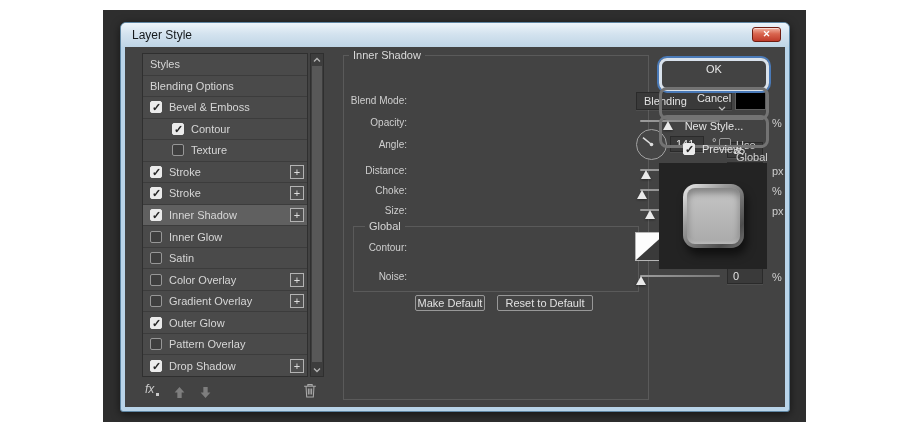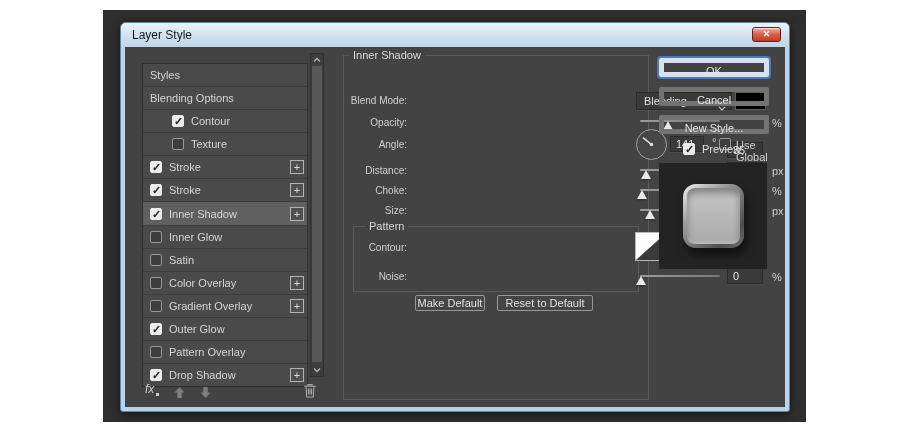--- a/index.html
+++ b/index.html
@@ -16,21 +16,21 @@
   .titlebar .title { position:absolute; left:11px; top:5px; font-size:12px; color:#15191c; }
   .close-btn { position:absolute; right:8px; top:4px; width:29px; height:15px;
                background:linear-gradient(#f2b4a4, #d9654f 45%, #bf3b2a);
                border:1px solid #701d12; border-radius:3px; color:#fff;
                font-size:9px; font-weight:bold; text-align:center; line-height:13px;
                box-shadow:inset 0 1px 0 rgba(255,255,255,.55); cursor:pointer; }
   .content { position:absolute; left:4px; right:4px; top:24px; bottom:4px; background:#434343; }
 
   
   .fx-list { position:absolute; left:17px; top:6px; width:166px; height:324px;
-             background:#494949; border:1px solid #2f2f2f; display:flex; flex-direction:column;margin-top:10px; }
+             background:#494949; border:1px solid #2f2f2f; display:flex; flex-direction:column; }
   .fx-row { position:relative; flex:1 1 auto; display:flex; align-items:center; gap:7px;
             padding-left:7px; border-bottom:1px solid #3c3c3c; font-size:11px; color:#d6d6d6;
             background:#4a4a4a; cursor:pointer; }
   .fx-row:last-child { border-bottom:none; }
   .fx-row.selected { background:#606060; }
   .fx-row.indent { padding-left:29px; }
   .fx-row .plus { position:absolute; right:3px; top:50%; margin-top:-7px; width:14px; height:14px;
                   border:1px solid #b3b3b3; color:#dedede; font-size:11px; line-height:12px;
                   text-align:center; background:#4f4f4f; }
   .cb { width:12px; height:12px; border-radius:2px; flex:0 0 auto; display:inline-block; position:relative; }
@@ -84,22 +84,22 @@
   .contour-white { position:absolute; left:0; top:0; width:30px; height:27px; background:#fdfdfd;
                    clip-path:polygon(0 100%, 0 0, 100% 0); }
   .contour-strip { position:absolute; right:0; top:0; width:11px; height:27px; border-left:1px solid #5e5e5e; }
   .contour-strip svg { position:absolute; left:1px; top:11px; }
 
   .ps-btn { position:absolute; height:16px; background:#454545; border:1px solid #989898;
             border-radius:2px; color:#e0e0e0; font-size:11px; text-align:center;
             line-height:14px; cursor:pointer; }
 
   
-  .pill { position:absolute; left:534px; width:110px; height:19px; border:5px solid #737373;
-          border-radius:2px; background:transparent; color:#e6e6e6; font-size:11px;
+  .pill { position:absolute; left:534px; width:110px; height:33px; border:3px solid #737373;
+          border-radius:8px; background:transparent; color:#e6e6e6; font-size:11px;
           text-align:center; line-height:17px; cursor:pointer; }
   .pill.focus { box-shadow:0 0 0 2px #4a7ab8; border-color:#d9e2ec; }
   .preview-wrap { position:absolute; left:558px; top:96px; display:flex; gap:7px; align-items:center; cursor:pointer; }
   .preview-wrap .plabel { font-size:11px; color:#e0e0e0; }
   .thumb-box { position:absolute; left:534px; top:116px; width:108px; height:106px; background:#232323; }
   .demo-btn-outer { position:absolute; left:24px; top:21px; width:61px; height:64px; border-radius:13px;
                     background:linear-gradient(135deg,#efefef 0%, #9a9a9a 35%, #4e4e4e 80%, #757575 100%);
                     box-shadow:3px 7px 9px rgba(0,0,0,.55); padding:4px; }
   .demo-btn-inner { width:100%; height:100%; border-radius:8px;
                     background:linear-gradient(180deg,#c6c6c6,#aaaaaa);
@@ -120,20 +120,24 @@
     </div>
 
     <div class="content">
 
       <div class="fx-list" id="fx-list">
           <div class="fx-row">
             <span>Styles</span>
           </div>
           <div class="fx-row">
             <span>Blending Options</span>
+          </div>
+          <div class="fx-row">
+            <span class="cb checked"></span>
+            <span>Bevel &amp; Emboss</span>
           </div>
           <div class="fx-row indent">
             <span class="cb checked"></span>
             <span>Contour</span>
           </div>
           <div class="fx-row indent">
             <span class="cb unchecked"></span>
             <span>Texture</span>
           </div>
           <div class="fx-row">
@@ -267,21 +271,21 @@
         <span class="funit" style="left:428px; top:129px;">%</span>
 
         <span class="flabel" style="left:-17px; top:149px;">Size:</span>
         <div class="track" style="left:296px; top:153px;">
           <div class="thumb" style="left: 10.4px;"></div>
         </div>
         <div class="valbox" style="left:383px; top:146px;">20</div>
         <span class="funit" style="left:428px; top:149px;">px</span>
 
         <div class="group g-quality">
-          <span class="group-legend">Pattern</span>
+          <span class="group-legend">Global</span>
         </div>
 
         <span class="flabel" style="left:-17px; top:186px;">Contour:</span>
         <div class="contour-swatch">
           <div class="contour-white"></div>
           <div class="contour-strip">
             <svg width="8" height="5" viewBox="0 0 8 5">
                 <path d="M1 1 L4 4 L7 1" stroke="#c0c0c0" stroke-width="1.2" fill="none"></path>
               </svg>
           </div>

